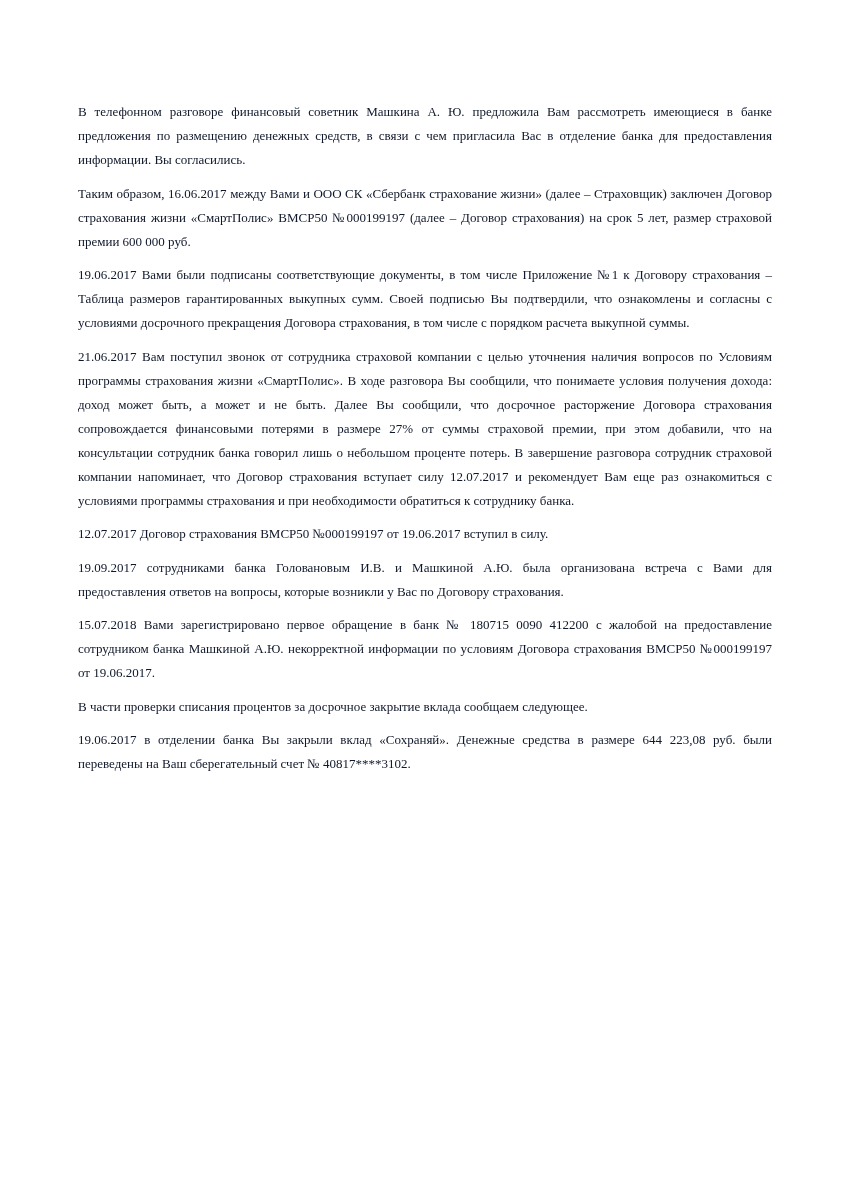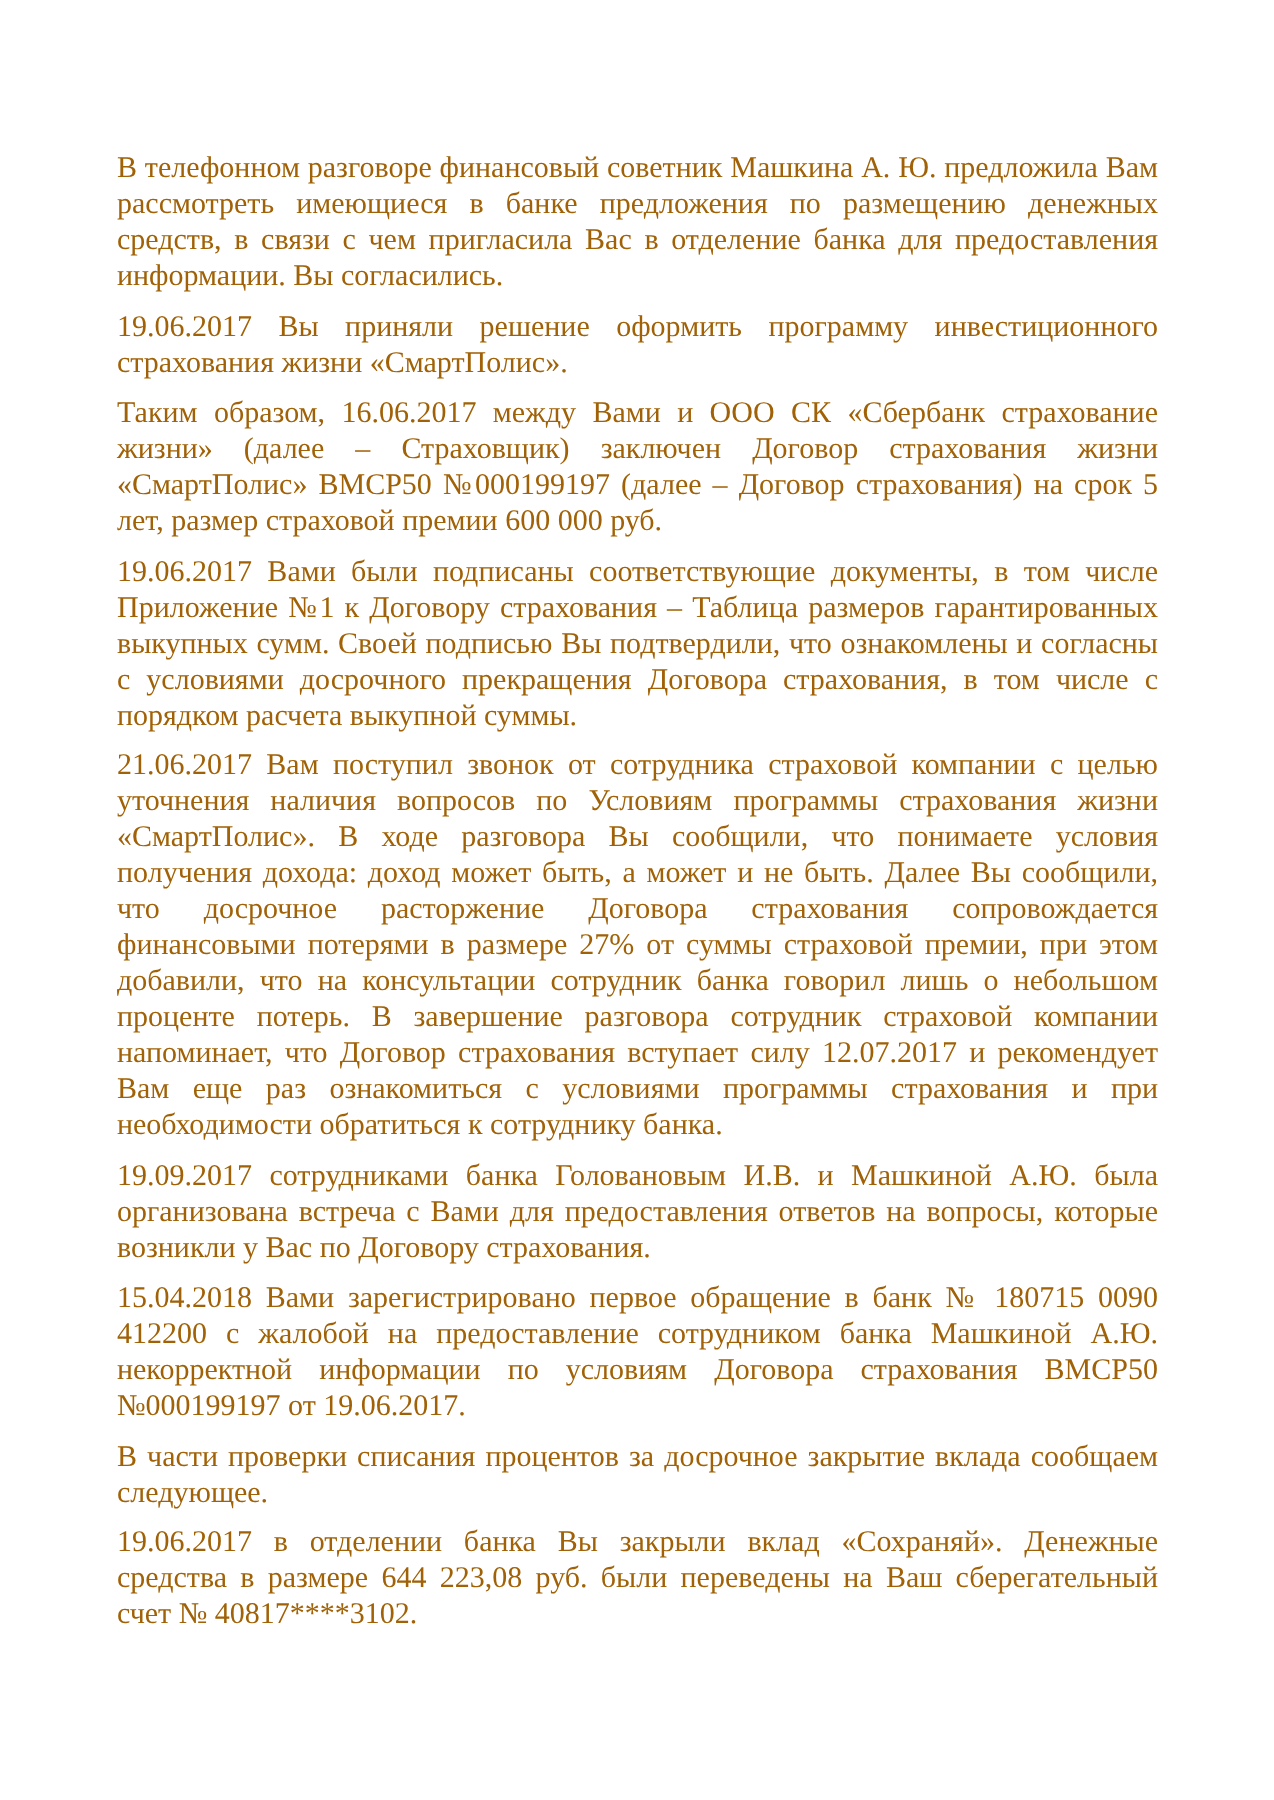--- a/index.html
+++ b/index.html
@@ -12,36 +12,36 @@
       height: 1200px;
       position: relative;
       overflow: hidden;
     }
     .page {
       position: absolute;
       left: 78px;
       top: 100px;
       width: 694px;
       font-family: "Liberation Serif", "DejaVu Serif", serif;
-      font-size: 20px;
+      font-size: 13px;
       line-height: 24px;
-      color: #a16207;
+      color: #0f172a;
     }
     .page p {
       margin: 0 0 9.5px 0;
       text-align: justify;
       text-justify: inter-word;
     }
   </style>
 </head>
 <body>
 
 <div class="page">
   <p>В телефонном разговоре финансовый советник Машкина А. Ю. предложила Вам рассмотреть имеющиеся в банке предложения по размещению денежных средств, в связи с чем пригласила Вас в отделение банка для предоставления информации. Вы согласились.</p>
-  <p>19.06.2017 Вы приняли решение оформить программу инвестиционного страхования жизни «СмартПолис».</p>
   <p>Таким образом, 16.06.2017 между Вами и ООО СК «Сбербанк страхование жизни» (далее – Страховщик) заключен Договор страхования жизни «СмартПолис» ВМСР50 №000199197 (далее – Договор страхования) на срок 5 лет,  размер страховой премии 600 000 руб.</p>
   <p>19.06.2017 Вами были подписаны соответствующие документы, в  том числе Приложение №1 к Договору страхования – Таблица размеров гарантированных выкупных сумм. Своей подписью Вы подтвердили, что ознакомлены и согласны с условиями досрочного прекращения Договора страхования, в том числе с порядком расчета выкупной суммы.</p>
   <p>21.06.2017 Вам поступил звонок от сотрудника страховой компании с целью уточнения наличия вопросов по Условиям программы страхования жизни «СмартПолис». В ходе разговора Вы сообщили, что понимаете условия получения дохода: доход может быть, а может и не быть. Далее Вы сообщили, что досрочное расторжение Договора страхования сопровождается финансовыми потерями в размере 27% от суммы страховой премии, при этом добавили, что на консультации сотрудник банка говорил лишь о небольшом проценте потерь. В завершение разговора сотрудник страховой компании напоминает, что Договор страхования вступает силу 12.07.2017 и рекомендует Вам еще раз ознакомиться с условиями программы страхования и при необходимости обратиться к сотруднику банка.</p>
+  <p>12.07.2017 Договор страхования ВМСР50 №000199197 от 19.06.2017 вступил в силу.</p>
   <p>19.09.2017 сотрудниками банка Головановым И.В. и Машкиной А.Ю. была организована встреча с Вами для предоставления ответов на вопросы, которые возникли у Вас по Договору страхования.</p>
-  <p>15.04.2018 Вами зарегистрировано первое обращение в банк № 180715 0090 412200 с жалобой на предоставление сотрудником банка Машкиной А.Ю. некорректной информации по условиям Договора страхования ВМСР50 №000199197 от 19.06.2017.</p>
+  <p>15.07.2018 Вами зарегистрировано первое обращение в банк № 180715 0090 412200 с жалобой на предоставление сотрудником банка Машкиной А.Ю. некорректной информации по условиям Договора страхования ВМСР50 №000199197 от 19.06.2017.</p>
   <p>В части проверки списания процентов за досрочное закрытие вклада сообщаем следующее.</p>
   <p>19.06.2017 в отделении банка Вы закрыли вклад «Сохраняй». Денежные средства в размере 644 223,08 руб. были переведены на Ваш сберегательный счет № 40817****3102.</p>
 </div>
 
 </body></html>

